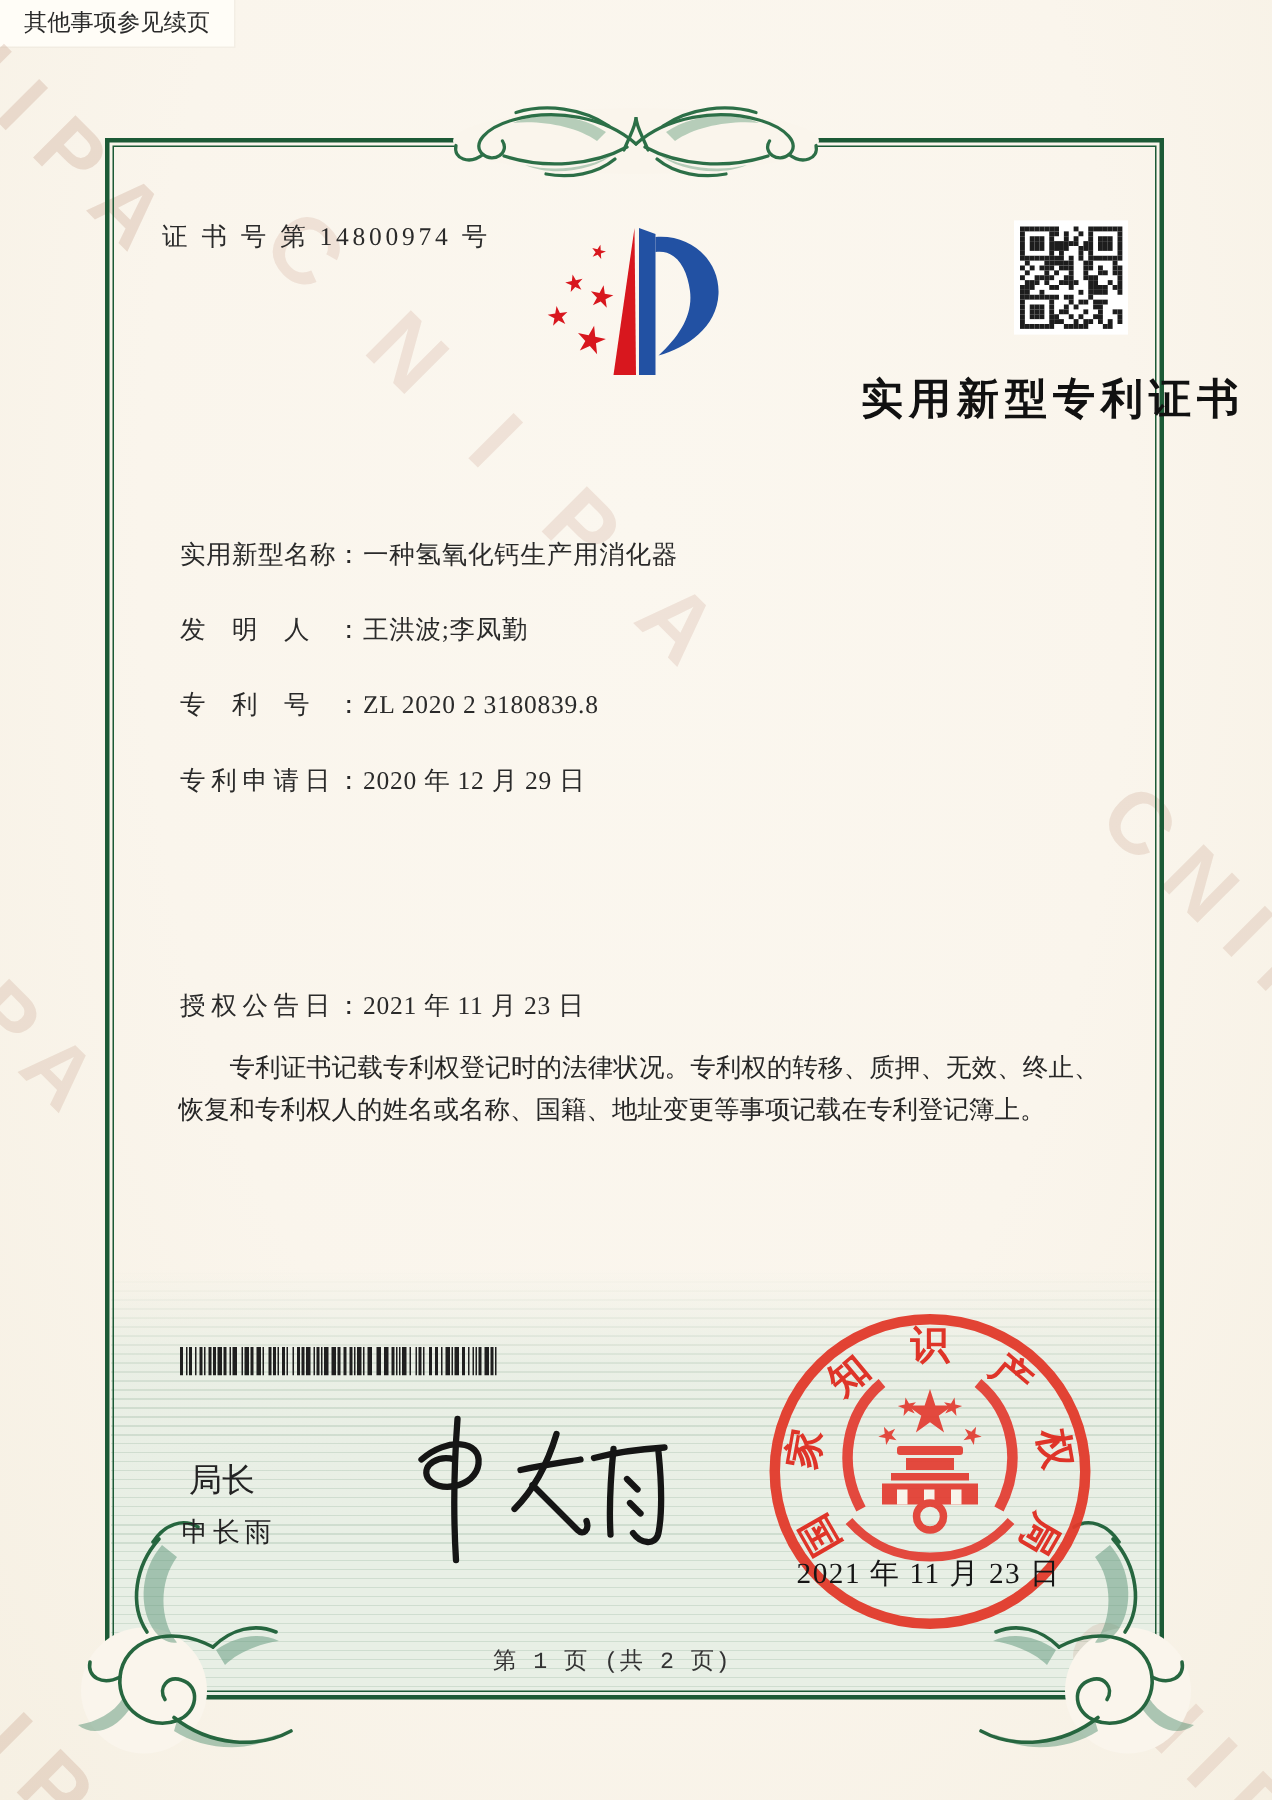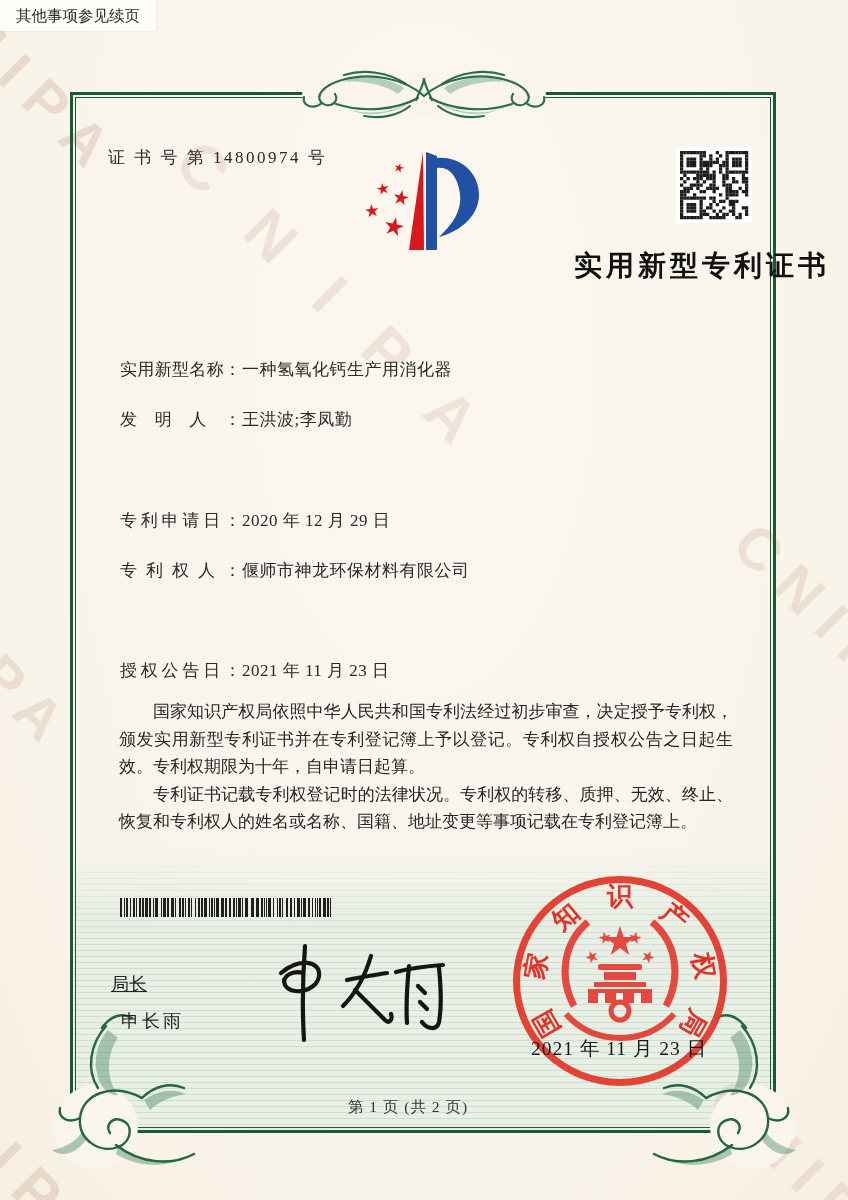--- a/index.html
+++ b/index.html
@@ -39,23 +39,23 @@
   .title{left:0;right:18px;top:247px;text-align:right;font-size:28px;font-weight:700;
          letter-spacing:4px;color:#111;}
   .field-row{left:120px;font-size:17px;white-space:nowrap;color:#2a2a2a;}
   .flabel{display:inline-block;width:121px;text-align:justify;text-align-last:justify;}
   .fvalue{margin-left:1px;letter-spacing:.5px;}
   .grant{position:absolute;left:313px;top:0;}
   .glabel{letter-spacing:1px;}
   .body-text{left:119px;top:698px;width:614px;font-size:17px;line-height:27.5px;
              text-align:justify;color:#262626;}
   .body-text p{margin:0;text-indent:2em;}
-  .officer-title{left:111px;top:972px;font-size:18px;text-decoration:underline;}
+  .officer-title{left:126px;top:972px;font-size:22px;}
   .officer-name{left:121px;top:1009px;font-size:18px;letter-spacing:3px;}
-  .pageinfo{left:0;right:32px;top:1097px;text-align:center;font-size:15.5px;letter-spacing:1px;color:#333;}
+  .pageinfo{left:0;right:32px;top:1097px;text-align:center;font-size:15.5px;letter-spacing:1px;color:#333;font-family:Liberation Mono, monospace;}
   .contbox{left:327px;top:1137px;width:156px;height:31px;background:#fffdf7;z-index:4;
            text-align:center;line-height:31px;font-size:15.5px;color:#2a2a2a;
            box-shadow:0 0 0 1px rgba(120,110,90,.05);}
 
   
   .seal{position:absolute;left:513px;top:876px;width:214px;height:210px;z-index:5;opacity:.95;}
   .seal-ring{position:absolute;inset:0;border:7px solid #e23a2b;border-radius:50%;box-sizing:border-box;}
   .seal-char{position:absolute;font-size:26px;font-weight:700;color:#df2b1f;line-height:1;}
   .seal-char:nth-of-type(1){left:34px; top:147px;transform:translate(-50%,-50%) rotate(-120deg);}
   .seal-char:nth-of-type(2){left:24px; top:90px; transform:translate(-50%,-50%) rotate(-80deg);}
@@ -401,32 +401,31 @@
   </svg>
 
   <div class="ct title">实用新型专利证书</div>
 
   <div class="ct field-row" style="top:358px">
     <span class="flabel">实用新型名称：</span><span class="fvalue">一种氢氧化钙生产用消化器</span>
   </div>
   <div class="ct field-row" style="top:408px">
     <span class="flabel">发明人：</span><span class="fvalue">王洪波;李凤勤</span>
   </div>
+  <div class="ct field-row" style="top:458px">
+    <span class="flabel">专利号：</span><span class="fvalue">ZL 2020 2 3180839.8</span>
+  </div>
   <div class="ct field-row" style="top:509px">
     <span class="flabel">专利申请日：</span><span class="fvalue">2020 年 12 月 29 日</span>
   </div>
-  <div class="ct field-row" style="top:559px">
-    <span class="flabel">专利权人：</span><span class="fvalue">偃师市神龙环保材料有限公司</span>
-  </div>
   <div class="ct field-row" style="top:659px;width:614px">
     <span class="flabel">授权公告日：</span><span class="fvalue">2021 年 11 月 23 日</span>
   </div>
 
   <div class="ct body-text">
-    <p>国家知识产权局依照中华人民共和国专利法经过初步审查，决定授予专利权，颁发实用新型专利证书并在专利登记簿上予以登记。专利权自授权公告之日起生效。专利权期限为十年，自申请日起算。</p>
     <p>专利证书记载专利权登记时的法律状况。专利权的转移、质押、无效、终止、恢复和专利权人的姓名或名称、国籍、地址变更等事项记载在专利登记簿上。</p>
   </div>
 
   <svg class="bc" width="215" height="19" viewBox="0 0 215 19">
     <g id="bc-bars" fill="#1f1f1f">
         <rect x="0" y="0" width="2" height="19"></rect>
         <rect x="4" y="0" width="1" height="19"></rect>
         <rect x="6" y="0" width="2" height="19"></rect>
         <rect x="10" y="0" width="1" height="19"></rect>
         <rect x="13" y="0" width="2" height="19"></rect>

